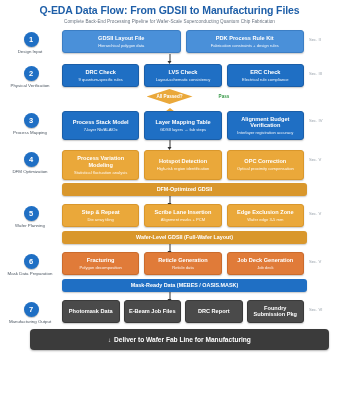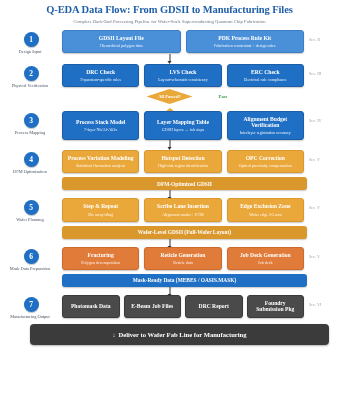--- a/index.html
+++ b/index.html
@@ -1,21 +1,21 @@
 <!DOCTYPE html>
 <html><head>
 <meta charset="utf-8">
 <style>
   html,body{margin:0;padding:0;}
   body{
     width:339px;height:400px;background:#ffffff;
     font-family:"Liberation Sans","DejaVu Sans",sans-serif;
     color:#222;overflow:hidden;
   }
-  .page{position:relative;width:339px;height:328px;font-family:Liberation Serif, serif;}
+  .page{position:relative;width:339px;height:328px;}
 
   
   .header{padding-top:4px;text-align:center;}
   .title{
     font-size:10.5px;font-weight:bold;color:#1f5fa8;letter-spacing:-0.1px;
     line-height:12px;
   }
   .subtitle{
     font-size:4.6px;color:#6a7480;margin-top:2.5px;line-height:6px;
     letter-spacing:0.05px;

